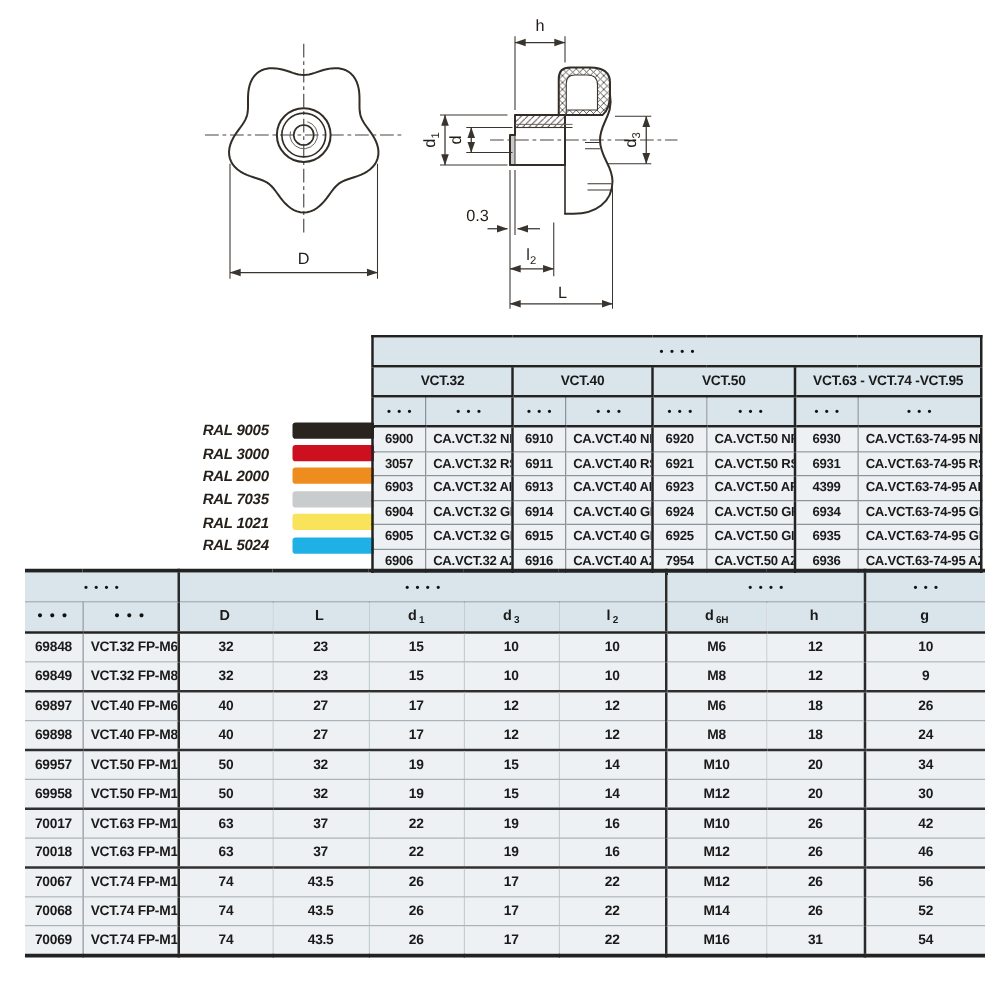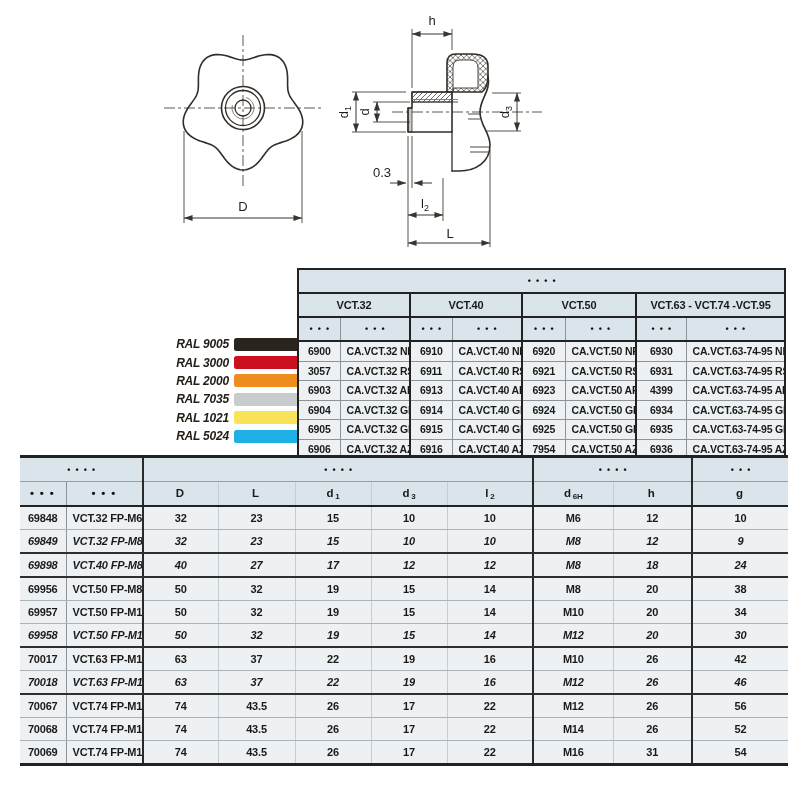--- a/index.html
+++ b/index.html
@@ -11,21 +11,21 @@
   svg .outline{fill:none;stroke:#332d27;stroke-width:1.6;stroke-linejoin:round;stroke-linecap:round;}
   svg .thin{fill:none;stroke:#3a342e;stroke-width:0.9;}
   svg .thread{fill:none;stroke:#6a645e;stroke-width:0.8;}
   svg .cl{fill:none;stroke:#4a443e;stroke-width:0.9;stroke-dasharray:11 3 3 3;}
   svg .dim{fill:none;stroke:#3a342e;stroke-width:1;}
   svg .ext{fill:none;stroke:#3a342e;stroke-width:0.85;}
   svg text{font-family:"Liberation Sans",sans-serif;font-size:13px;fill:#221d18;}
   svg .sub{font-size:9px;}
   
   #ral-legend{position:absolute;left:168px;top:335px;width:132px;}
-  .ral-row{display:flex;align-items:center;justify-content:flex-end;gap:5px;height:18.4px;}
+  .ral-row{display:flex;align-items:center;justify-content:flex-end;gap:19px;height:18.4px;}
   .ral-label{font-style:italic;font-size:12px;font-weight:700;color:#26201b;white-space:nowrap;letter-spacing:-0.2px;}
   .ral-swatch{width:66px;height:13px;border-radius:2.5px;flex:0 0 auto;}
   
   table{position:absolute;border-collapse:collapse;table-layout:fixed;}
   td{padding:0;font-weight:700;font-size:11px;letter-spacing:-0.2px;
      background:var(--row-bg);text-align:center;vertical-align:middle;color:#1a1a1a;
      overflow:hidden;white-space:nowrap;}
   td.hd{background:var(--hd-bg);}
   td.dots{font-size:9px;word-spacing:3px;color:#111;}
   td.descL{text-align:left;padding-left:6px;}
@@ -37,21 +37,21 @@
   #codes-table tr.hrow td.dots{font-size:9px;}
   #codes-table td.gstart{border-left:2px solid #222;}
   
   #dims-table{left:20px;top:455px;width:768px;border-top:3px solid #222;border-bottom:3px solid #222;}
   #dims-table td{border-right:1px solid #c3ced2;border-bottom:1px solid #a9b3b9;height:22px;}
   #dims-table td:last-child{border-right:none;}
   #dims-table td.gstart{border-left:2px solid #2a2a2a;}
   #dims-table td.codecol{border-right:1px solid #8a949a;}
   #dims-table tr.hrow1 td{height:23px;border-bottom:1px solid #8fa0a8;}
   #dims-table tr.hrow2 td{height:23px;border-bottom:2px solid #222;font-size:11.5px;}
-  #dims-table tr.gend td{border-bottom:2px solid #2f2f2f;font-style:italic;}
+  #dims-table tr.gend td{border-bottom:2px solid #2f2f2f;}
 </style>
 </head>
 <body>
 
 <div class="page">
 
   <svg id="front-view" width="214" height="228" viewBox="0 0 214 228">
     <defs>
       <marker id="arr" viewBox="0 0 10 10" refX="9.5" refY="5" markerWidth="9" markerHeight="9" orient="auto-start-reverse">
         <path d="M0,1.6 L9.8,5 L0,8.4 Z" fill="#3a342e"></path>
@@ -309,43 +309,43 @@
           <td class="descL">VCT.32 FP-M8</td>
           <td class=" gstart">32</td>
           <td class="">23</td>
           <td class="">15</td>
           <td class="">10</td>
           <td class="">10</td>
           <td class=" gstart">M8</td>
           <td class="">12</td>
           <td class=" gstart">9</td>
         </tr>
+        <tr class="">
+          <td class=" codecol">69897</td>
+          <td class="descL">VCT.40 FP-M6</td>
+          <td class=" gstart">40</td>
+          <td class="">27</td>
+          <td class="">17</td>
+          <td class="">12</td>
+          <td class="">12</td>
+          <td class=" gstart">M6</td>
+          <td class="">18</td>
+          <td class=" gstart">26</td>
+        </tr>
         <tr class="gend">
           <td class=" codecol">69898</td>
           <td class="descL">VCT.40 FP-M8</td>
           <td class=" gstart">40</td>
           <td class="">27</td>
           <td class="">17</td>
           <td class="">12</td>
           <td class="">12</td>
           <td class=" gstart">M8</td>
           <td class="">18</td>
           <td class=" gstart">24</td>
-        </tr>
-        <tr class="">
-          <td class=" codecol">69956</td>
-          <td class="descL">VCT.50 FP-M8</td>
-          <td class=" gstart">50</td>
-          <td class="">32</td>
-          <td class="">19</td>
-          <td class="">15</td>
-          <td class="">14</td>
-          <td class=" gstart">M8</td>
-          <td class="">20</td>
-          <td class=" gstart">38</td>
         </tr>
         <tr class="">
           <td class=" codecol">69957</td>
           <td class="descL">VCT.50 FP-M10</td>
           <td class=" gstart">50</td>
           <td class="">32</td>
           <td class="">19</td>
           <td class="">15</td>
           <td class="">14</td>
           <td class=" gstart">M10</td>

